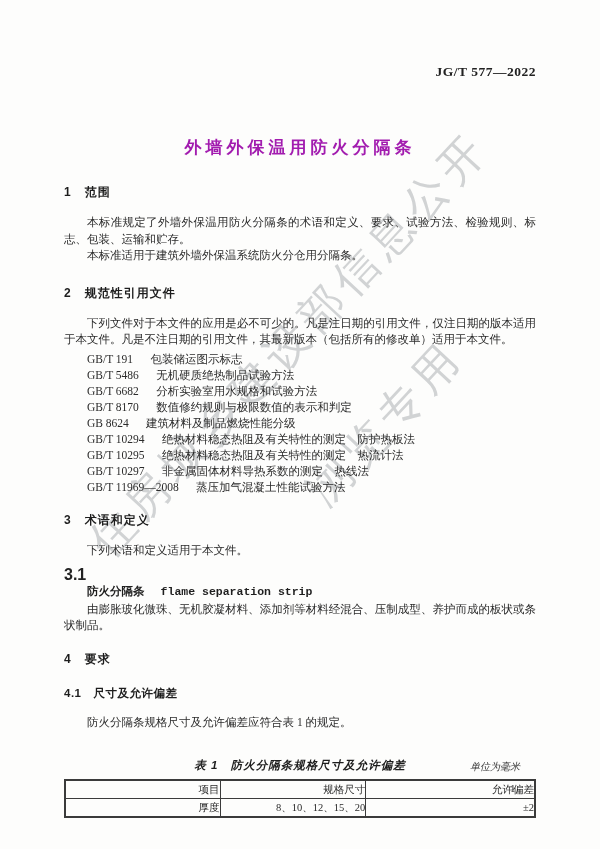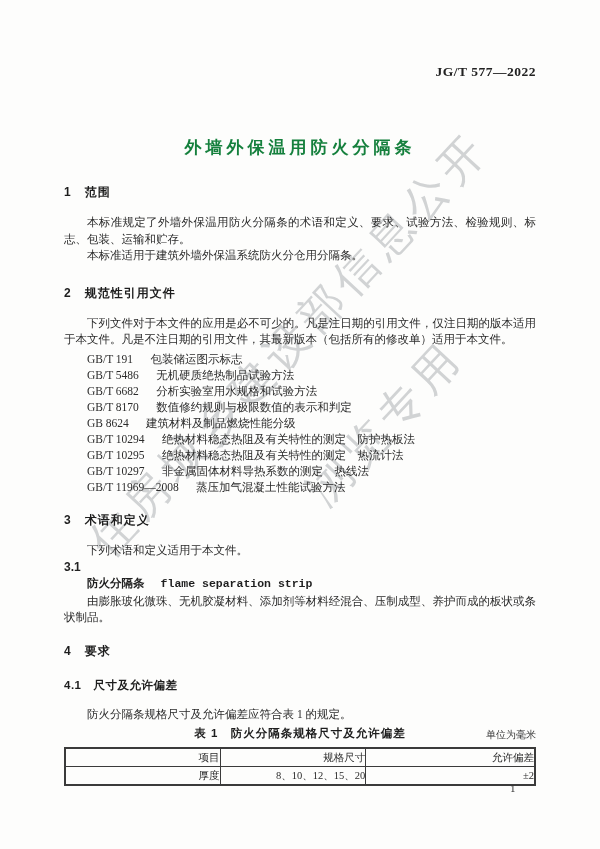--- a/index.html
+++ b/index.html
@@ -18,21 +18,21 @@
   .wm1{left:98px;top:520px;}
   .wm2{left:316px;top:468px;}
   .content{position:absolute;left:64px;top:0;width:472px;z-index:1;}
   .std-code{
     padding-top:64px;text-align:right;
     font-weight:bold;font-size:13.5px;letter-spacing:.5px;color:#222;
   }
   .doc-title{
     margin-top:56px;text-align:center;
     font-family:"Liberation Sans","DejaVu Sans",sans-serif;
-    font-weight:bold;font-size:17px;letter-spacing:4px;color:#15803d;
+    font-weight:bold;font-size:17px;letter-spacing:4px;color:#a21caf;
   }
   .sec-head{
     margin:0;font-family:"Liberation Sans","DejaVu Sans",sans-serif;
     font-weight:bold;font-size:12px;color:#1d1d1d;letter-spacing:1px;
   }
   .mt-sec1{margin-top:25px;}
   .mt-sec2{margin-top:21px;}
   .mt-sec3{margin-top:17px;}
   .mt-sec4{margin-top:17px;}
   .sub-head{
@@ -40,30 +40,30 @@
     font-weight:bold;font-size:11.5px;color:#1d1d1d;letter-spacing:.5px;
   }
   .para{
     margin:0;font-size:11.5px;line-height:16.5px;
     text-indent:2em;text-align:justify;color:#2b2b2b;
   }
   .para.first{margin-top:13px;}
   .ref-list{margin-top:3px;}
   .ref-line{font-size:11.5px;line-height:16px;padding-left:2em;white-space:nowrap;}
   .ref-title{margin-left:1.5em;}
-  .term-no{margin-top:1px;font-family:"Liberation Sans","DejaVu Sans",sans-serif;font-size:12px;font-weight:bold;line-height:16px;color:#222;}
+  .term-no{margin-top:9px;font-family:"Liberation Sans","DejaVu Sans",sans-serif;font-size:16px;font-weight:bold;line-height:16px;color:#222;}
   .term-line{padding-left:2em;font-size:11.5px;line-height:16.5px;font-weight:bold;color:#1f1f1f;}
   .term-en{margin-left:1.4em;font-family:Liberation Mono, monospace;}
-  .table-cap{position:relative;margin-top:4px;height:16px;}
+  .table-cap{position:relative;margin-top:28px;height:16px;font-style:italic;}
   .cap-main{
     text-align:center;font-family:"Liberation Sans","DejaVu Sans",sans-serif;
     font-weight:bold;font-size:11.5px;color:#1d1d1d;letter-spacing:1px;
   }
   .cap-unit{
-    position:absolute;right:0;top:2px;font-size:10px;color:#333;
+    position:absolute;right:16px;top:2px;font-size:10px;color:#333;
   }
   table.spec{
     width:100%;margin-top:5px;border-collapse:collapse;table-layout:fixed;
     border:2px solid #3b3b3b;
   }
   table.spec th,table.spec td{
     border:1px solid #3b3b3b;height:17px;padding:0;
     text-align:right;vertical-align:middle;
     font-size:10.5px;font-weight:normal;color:#2b2b2b;
   }

